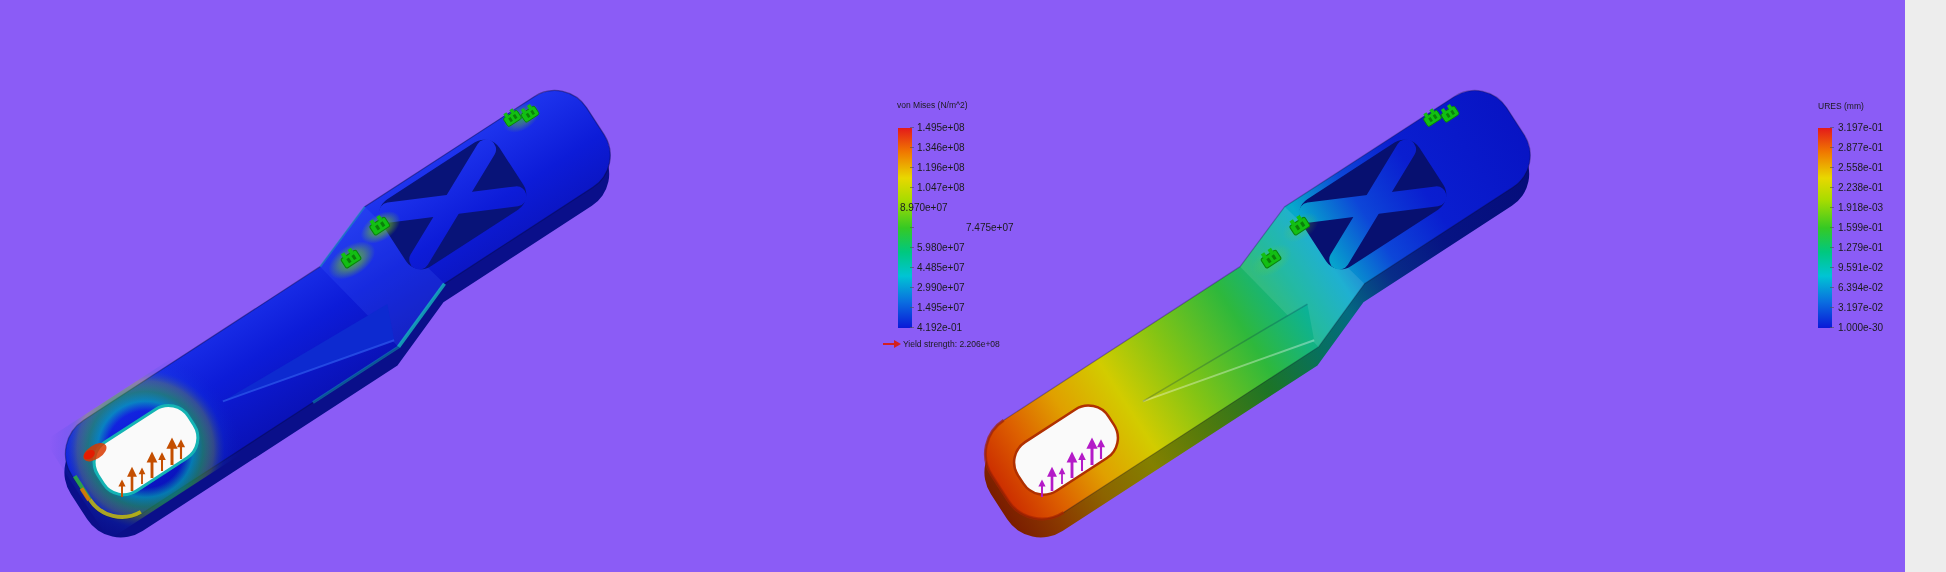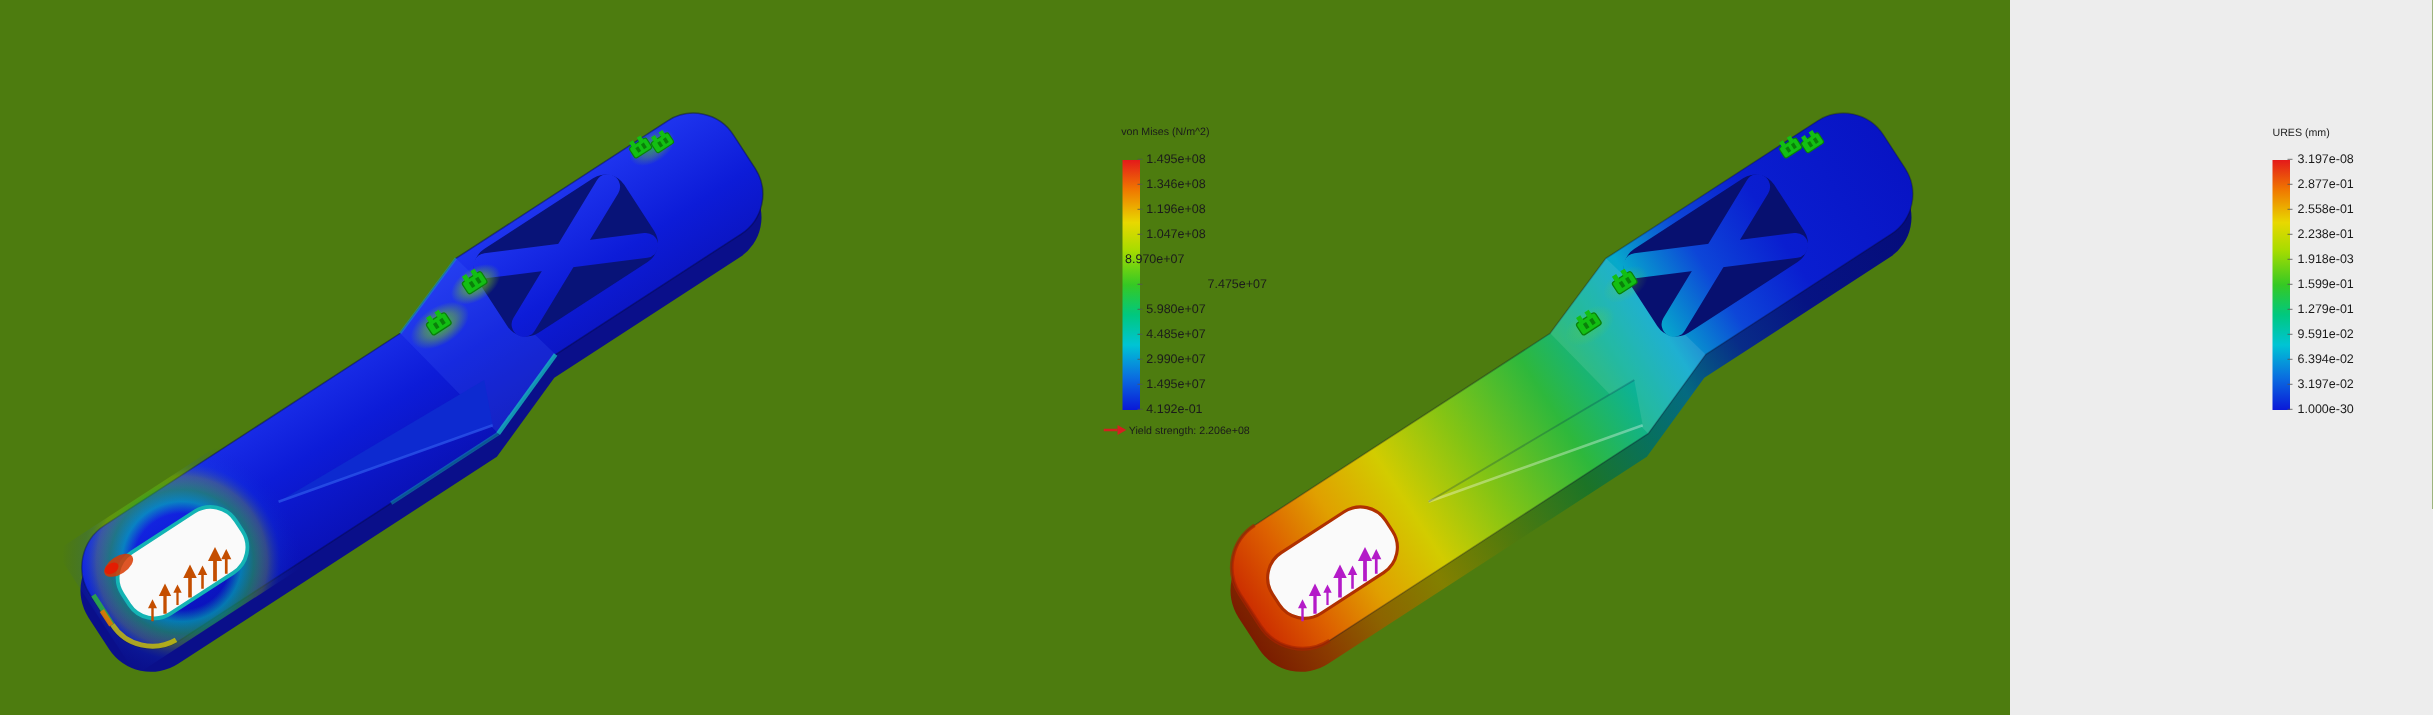--- a/index.html
+++ b/index.html
@@ -1,17 +1,17 @@
 <!DOCTYPE html>
 <html><head>
 <meta charset="utf-8">
 <style>
   html,body{margin:0;padding:0;}
   body{width:1946px;height:572px;background:#ededed;font-family:"Liberation Sans",sans-serif;overflow:hidden;}
-  .canvas{position:relative;width:1608px;height:572px;background:#4d7c0f;}
+  .canvas{position:relative;width:1905px;height:572px;background:#8b5cf6;}
   svg.scene{position:absolute;left:0;top:0;}
   .legend-title{position:absolute;font-size:8.5px;color:#1b1b1b;white-space:nowrap;}
   .legend-bar{position:absolute;width:14px;height:200px;
     background:linear-gradient(to bottom,#e41a1a 0%,#f07800 12%,#e8d800 25%,#a8dc00 36%,#35c924 50%,#00c87f 62%,#00c4d4 74%,#0a6ee0 87%,#0a18d8 100%);}
   .legend-value{position:absolute;font-size:10px;color:#1b1b1b;white-space:nowrap;line-height:10px;}
   .tick{position:absolute;width:4px;height:1px;background:#555;opacity:.65;}
   .yield-line{position:absolute;width:11px;height:2px;background:#d42020;}
   .yield-head{position:absolute;width:0;height:0;border-left:7px solid #d42020;border-top:4px solid transparent;border-bottom:4px solid transparent;}
   .yield-text{position:absolute;font-size:8.5px;color:#1b1b1b;white-space:nowrap;text-align:center;}
 </style>
@@ -205,21 +205,21 @@
       <div class="tick" style="left:1830px;top:147px"></div>
   <div class="tick" style="left:1830px;top:167px"></div>
       <div class="tick" style="left:1830px;top:187px"></div>
   <div class="tick" style="left:1830px;top:207px"></div>
       <div class="tick" style="left:1830px;top:227px"></div>
   <div class="tick" style="left:1830px;top:247px"></div>
       <div class="tick" style="left:1830px;top:267px"></div>
   <div class="tick" style="left:1830px;top:287px"></div>
       <div class="tick" style="left:1830px;top:307px"></div>
   <div class="tick" style="left:1830px;top:327px"></div>
-  <div class="legend-value" style="left:1838px;top:123px">3.197e-08</div>
+  <div class="legend-value" style="left:1838px;top:123px">3.197e-01</div>
   <div class="legend-value" style="left:1838px;top:143px">2.877e-01</div>
   <div class="legend-value" style="left:1838px;top:163px">2.558e-01</div>
   <div class="legend-value" style="left:1838px;top:183px">2.238e-01</div>
   <div class="legend-value" style="left:1838px;top:203px">1.918e-03</div>
   <div class="legend-value" style="left:1838px;top:223px">1.599e-01</div>
   <div class="legend-value" style="left:1838px;top:243px">1.279e-01</div>
   <div class="legend-value" style="left:1838px;top:263px">9.591e-02</div>
   <div class="legend-value" style="left:1838px;top:283px">6.394e-02</div>
   <div class="legend-value" style="left:1838px;top:303px">3.197e-02</div>
   <div class="legend-value" style="left:1838px;top:323px">1.000e-30</div>

